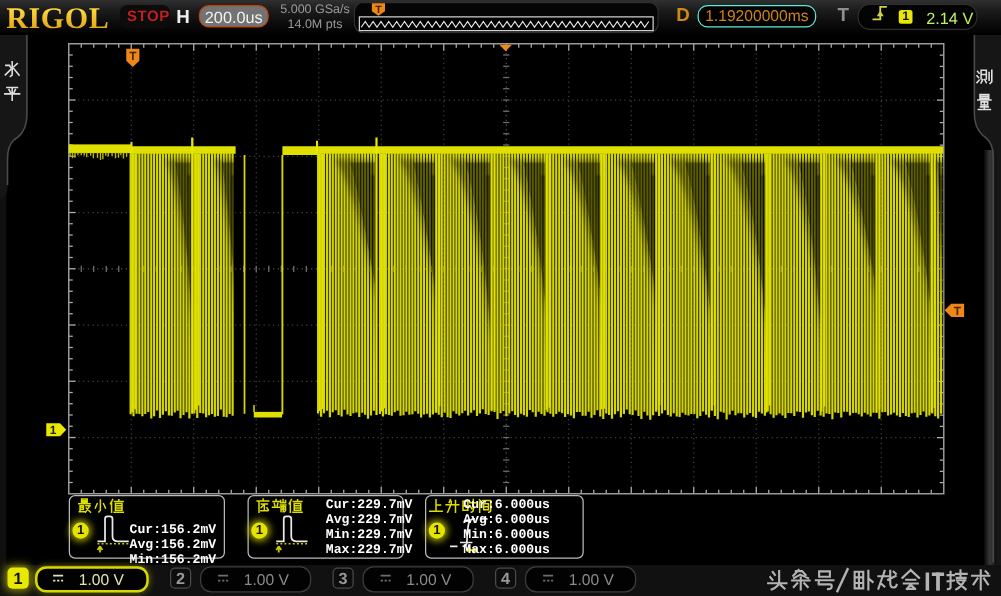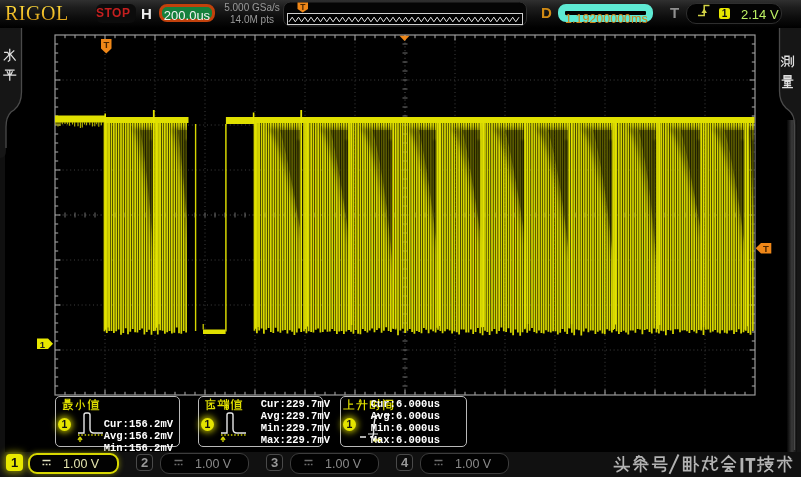--- a/index.html
+++ b/index.html
@@ -402,34 +402,34 @@
       <path d="M3 3 H13 M1 9 H15 M8 3.2 V15 M5 5 L6.3 7.6 M11 5 L9.7 7.6" fill="none" stroke="#e0e0e0" stroke-width="1.48" stroke-linecap="square"></path>
     </g>
     <g transform="translate(780.5 54.5) scale(0.8750)">
       <path d="M1.8 3 L3.2 4.6 M1.2 7 L2.6 8.6 M1.2 13.2 L3.2 11 M5 2 H9.8 V10 M5 2 V10 M5 5.8 H9.8 M6.5 10.5 L5 13.5 M8.3 10.5 L9.8 13.2 M12.3 4 V11 M14.8 2 V12.3 L13.2 14" fill="none" stroke="#e0e0e0" stroke-width="1.43" stroke-linecap="square"></path>
     </g>
     <g transform="translate(780.5 74.5) scale(0.8750)">
       <path d="M4 1.2 H12 V4.8 H4 Z M4 3 H12 M2 6.3 H14 M5 8 H11 V10.8 H5 Z M8 8 V14.5 M4.5 12.6 H11.5 M2.5 15 H13.5" fill="none" stroke="#e0e0e0" stroke-width="1.43" stroke-linecap="square"></path>
     </g>
   </svg>
 <div class="ab" style="left:0;top:0;width:801px;height:28px;background:linear-gradient(#303030,#1e1e1e 25%,#0c0c0c 65%,#000)"></div>
-<div class="ab" style="left:5px;top:2px;font-family:'Liberation Serif',serif;font-weight:normal;font-size:20px;letter-spacing:0.5px;background:linear-gradient(#ffd83a 20%,#e3a81c 75%,#c8922a);-webkit-background-clip:text;background-clip:text;color:transparent">RIGOL</div>
-<div class="ab" style="left:96px;top:4px;width:40px;height:19px;background:#0c0c0c;border-radius:6px;color:#c41f1f;font-weight:bold;font-size:12px;text-align:left;line-height:19px;letter-spacing:0.5px">STOP</div>
+<div class="ab" style="left:5px;top:2px;font-family:'Liberation Serif',serif;font-weight:bold;font-size:24px;letter-spacing:0.5px;background:linear-gradient(#ffd83a 20%,#e3a81c 75%,#c8922a);-webkit-background-clip:text;background-clip:text;color:transparent">RIGOL</div>
+<div class="ab" style="left:96px;top:4px;width:40px;height:19px;background:#0c0c0c;border-radius:6px;color:#c41f1f;font-weight:bold;font-size:12px;text-align:right;line-height:19px;letter-spacing:0.5px">STOP</div>
 <div class="ab" style="left:141px;top:5px;font-weight:bold;font-size:15px;color:#efefef">H</div>
-<div class="ab" style="left:159px;top:4px;width:56px;height:18px;background:#15803d;border:3px solid #c2410c;border-radius:8px;color:#f2f2f2;font-size:13px;text-align:center;line-height:17px">200.0us</div>
+<div class="ab" style="left:159px;top:4px;width:56px;height:18px;background:#737373;border:1px solid #c2410c;border-radius:8px;color:#f2f2f2;font-size:13px;text-align:center;line-height:17px">200.0us</div>
 <div class="ab" style="left:222px;top:2px;width:60px;color:#9a9a9a;font-size:10px;line-height:11.5px;text-align:center">5.000 GSa/s<br>14.0M pts</div>
 <svg class="ab" style="left:283px;top:1px" width="244" height="26" viewBox="0 0 244 26">
     <rect x="0.5" y="1" width="243" height="24" rx="7" fill="#050505" stroke="#2f2f2f"></rect>
     <rect x="4.5" y="12.5" width="235" height="11" fill="#000" stroke="#cfcfcf" stroke-width="1"></rect>
     <polyline points="6.0,20.8 9.2,16.2 12.3,20.8 15.5,16.2 18.6,20.8 21.8,16.2 24.9,20.8 28.0,16.2 31.2,20.8 34.3,16.2 37.5,20.8 40.6,16.2 43.8,20.8 46.9,16.2 50.1,20.8 53.2,16.2 56.4,20.8 59.5,16.2 62.7,20.8 65.8,16.2 69.0,20.8 72.1,16.2 75.3,20.8 78.5,16.2 81.6,20.8 84.8,16.2 87.9,20.8 91.1,16.2 94.2,20.8 97.4,16.2 100.5,20.8 103.7,16.2 106.8,20.8 110.0,16.2 113.1,20.8 116.3,16.2 119.4,20.8 122.6,16.2 125.7,20.8 128.9,16.2 132.0,20.8 135.2,16.2 138.3,20.8 141.5,16.2 144.6,20.8 147.8,16.2 150.9,20.8 154.1,16.2 157.2,20.8 160.4,16.2 163.5,20.8 166.7,16.2 169.8,20.8 173.0,16.2 176.1,20.8 179.3,16.2 182.4,20.8 185.6,16.2 188.7,20.8 191.9,16.2 195.0,20.8 198.2,16.2 201.3,20.8 204.5,16.2 207.6,20.8 210.8,16.2 213.9,20.8 217.1,16.2 220.2,20.8 223.4,16.2 226.5,20.8 229.7,16.2 232.8,20.8 236.0,16.2" fill="none" stroke="#e6e6e6" stroke-width="1"></polyline>
     <polygon points="14.5,1.5 25,1.5 25,8 19.7,11.5 14.5,8" fill="#ef8718"></polygon>
     <text x="19.8" y="9" font-size="8.5" font-weight="bold" fill="#4a2500" text-anchor="middle" font-family="Liberation Sans,sans-serif">T</text>
   </svg>
 <div class="ab" style="left:541px;top:4px;font-weight:bold;font-size:15px;color:#d08a14">D</div>
-<div class="ab" style="left:558px;top:4px;width:95px;height:18px;background:#000;border:7px solid #5eead4;border-radius:8px;color:#cf8418;font-size:12.5px;text-align:center;line-height:17px">1.19200000ms</div>
+<div class="ab" style="left:558px;top:4px;width:95px;height:18px;background:#000;border:1px solid #5eead4;border-radius:8px;color:#cf8418;font-size:12.5px;text-align:center;line-height:17px">1.19200000ms</div>
 <div class="ab" style="left:670px;top:4px;font-weight:bold;font-size:15px;color:#8f8f8f">T</div>
 <div class="ab" style="left:686px;top:3px;width:96px;height:21px;background:#030303;border:1px solid #2e2e2e;border-radius:10px"></div>
 <svg class="ab" style="left:697px;top:3px" width="14" height="16" viewBox="0 0 14 16">
     <path d="M1 12.5 H7.2 V2.5 H12.5" fill="none" stroke="#d2d246" stroke-width="1.5"></path>
     <polygon points="7.2,5.5 4.4,10 10,10" fill="#d2d246"></polygon>
   </svg>
 <div class="ab" style="left:719px;top:8px;width:11px;height:11px;background:#e8e800;border-radius:2px;color:#111;font-weight:bold;font-size:10px;text-align:center;line-height:11px">1</div>
 <div class="ab" style="left:741px;top:6.5px;color:#bef264;font-size:13px">2.14 V</div>
 <div class="box" style="left:55px;width:125px"></div>
 <svg class="ab" style="left:61px;top:398px" width="42" height="14" viewBox="0 0 42 14">

